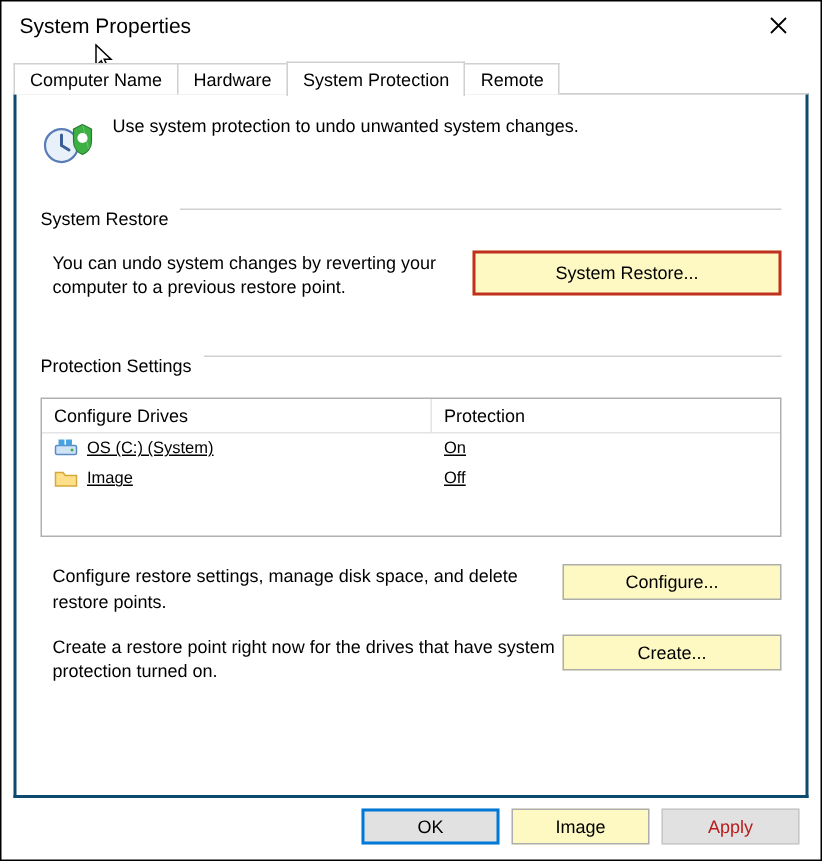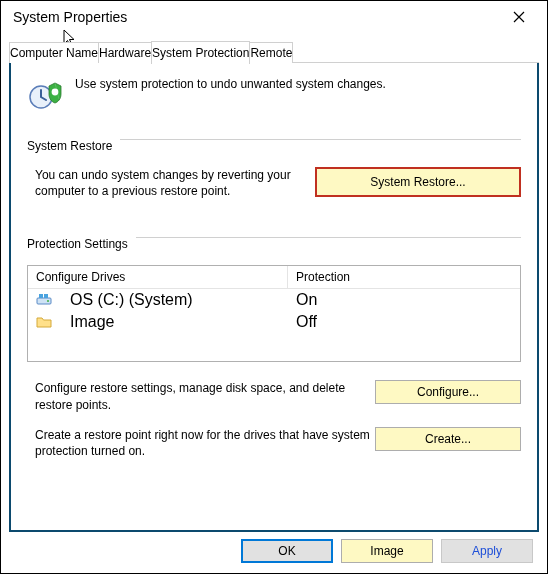--- a/index.html
+++ b/index.html
@@ -46,21 +46,21 @@
   .tabs {
     display: flex;
     align-items: flex-end;
     height: 24px;
     position: relative;
     margin-top: 6px;
   }
   .tab {
     border: 1px solid #d0d0d0;
     border-bottom: none;
-    padding: 3px 0;
+    padding: 3px 10px;
     background: #fff;
     font-size: 12px;
     margin-right: -1px;
     position: relative;
     cursor: pointer;
   }
   .tab.active {
     background: #fff;
     z-index: 2;
     padding-top: 4px;
@@ -128,21 +128,21 @@
     border: 2px solid #c03020;
     width: 206px;
     height: 30px;
   }
   .win-btn.default {
     border: 2px solid #0078d7;
     background:#e1e1e1;
     width: 92px;
   }
   .win-btn.disabled {
-    color: #1d4ed8;
+    color: #b91c1c;
     background:#e1e1e1;
     border-color:#c8c8c8;
     cursor: default;
   }
   .drives-table {
     border: 1px solid #b0b0b0;
     margin: 0 0 18px 0;
   }
   .drives-table .thead {
     display: flex;
@@ -155,24 +155,25 @@
     border-bottom: 1px solid #e4e4e4;
   }
   .drives-table .th:last-child { border-right: none; flex:1;}
   .col-drive { width: 260px; }
   .drives-table .tr {
     display: flex;
     align-items: center;
   }
   .drives-table .td {
     padding: 2px 8px;
-    font-size: 16px;
+    font-size: 11px;
     display:flex;
     align-items:center;
-    gap:18px;
+    gap:6px;
+    text-decoration:underline;
   }
   .drives-table .td.col-drive { width: 260px; }
   .drives-table .tbody { padding-bottom: 28px; }
   .drive-icon { width:16px; height:16px; flex-shrink:0;}
   .footer {
     position: absolute;
     right: 14px;
     bottom: 10px;
     display: flex;
     gap: 8px;

